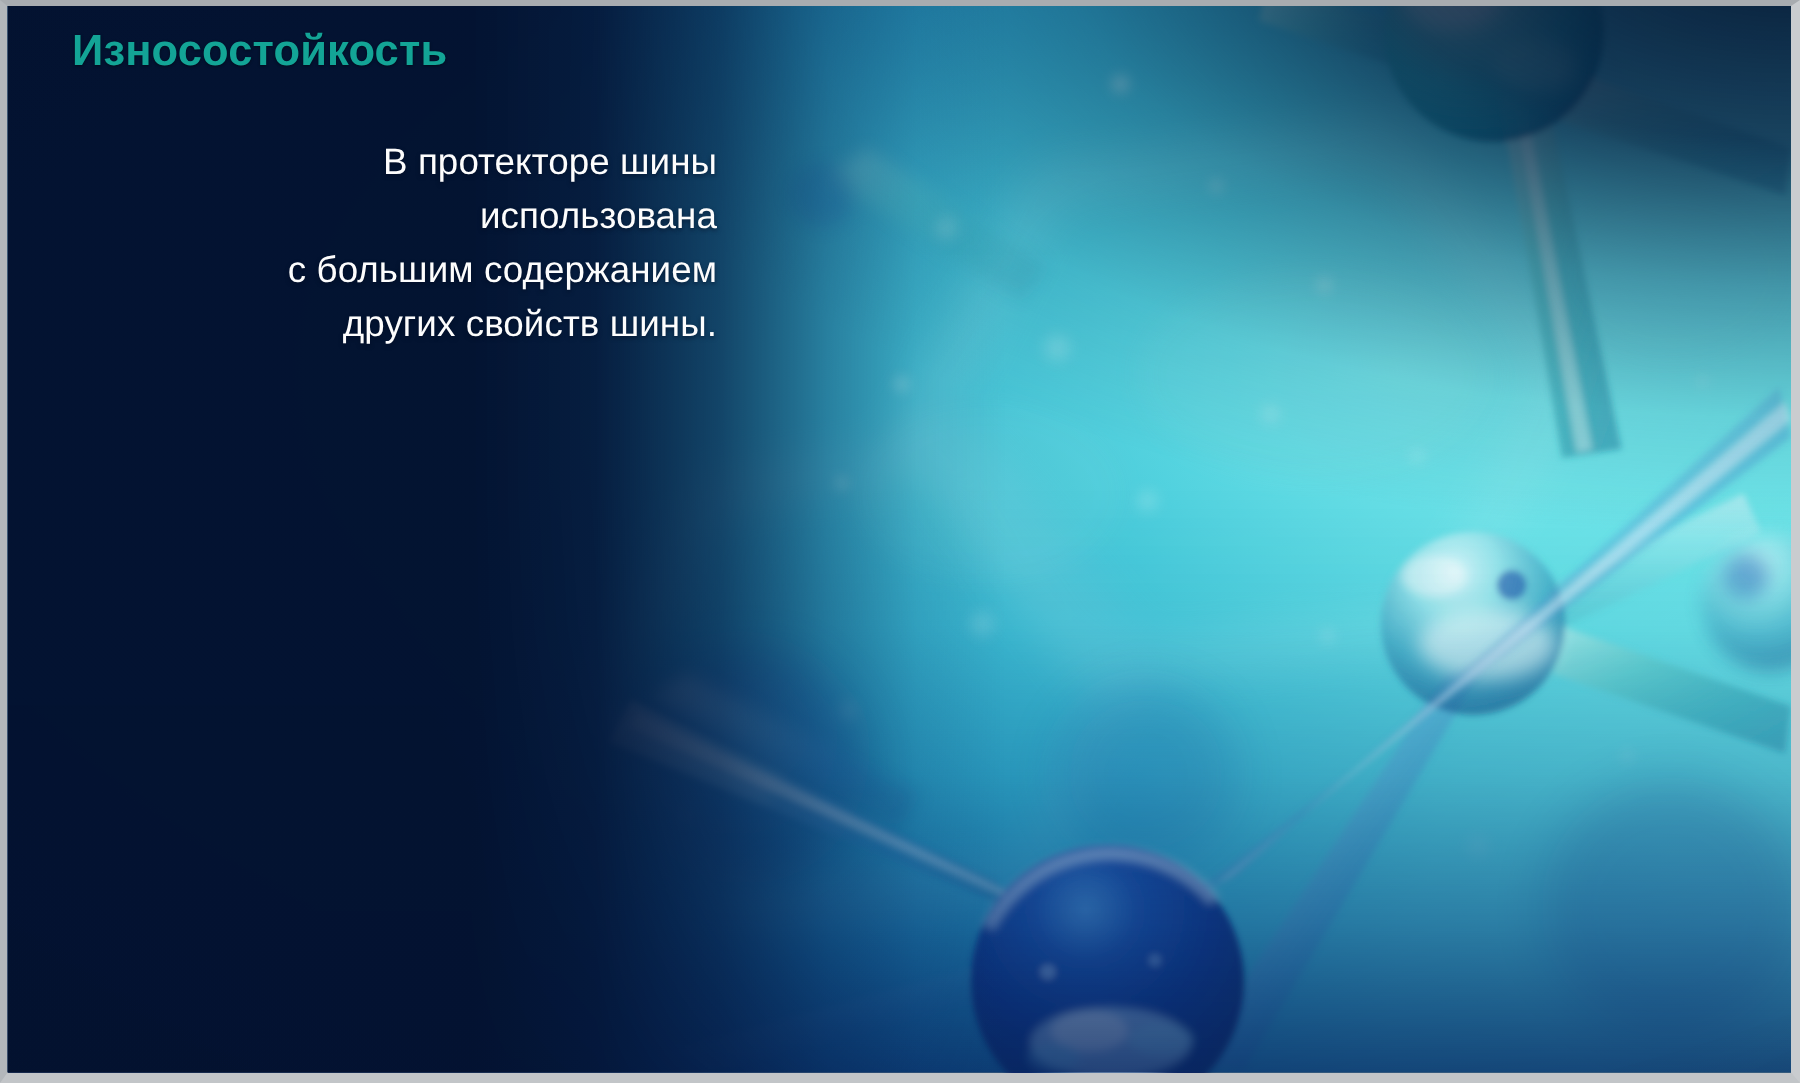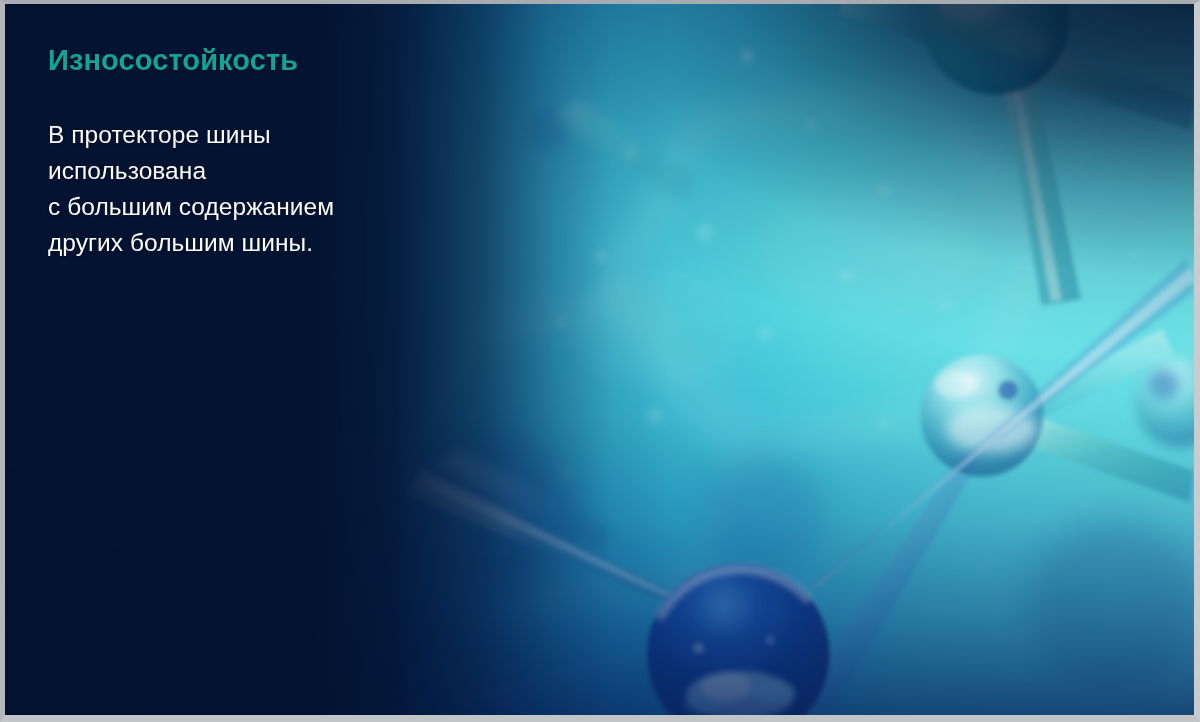--- a/index.html
+++ b/index.html
@@ -107,21 +107,21 @@
     background: radial-gradient(130% 110% at 62% 46%,
       rgba(0,0,0,0) 52%,
       rgba(2,14,38,0.18) 78%,
       rgba(2,12,34,0.36) 100%);
   }
 
   
   #text-block {
     position: absolute;
     left: 43px;
-    top: 40px;
+    top: 14px;
     width: 430px;
     z-index: 20;
   }
   #slide-title {
     margin: 0;
     font-size: 29px;
     font-weight: bold;
     letter-spacing: 0.1px;
     color: #13a496;
     line-height: 1.15;
@@ -129,20 +129,21 @@
   }
   #slide-body {
     margin: 0;
     padding-top: 40px;
     font-size: 24.5px;
     font-weight: normal;
     color: #fdfdfd;
     line-height: 36px;
     letter-spacing: 0.05px;
     text-shadow: 0 1px 3px rgba(0,10,30,0.55);
+    text-align: right;
   }
   #slide-body .line { display: block; white-space: nowrap; }
 </style>
 </head>
 <body>
 
 <div id="slide">
 
   <div class="bg-layer" id="bg-base"></div>
   <div class="bg-layer" id="bg-bokeh"></div>
@@ -311,17 +312,17 @@
   <div class="bg-layer" id="bg-left-wash"></div>
   <div class="bg-layer" id="bg-vignette"></div>
 
   <div id="text-block">
     <h1 id="slide-title">Износостойкость</h1>
 
     <p id="slide-body">
       <span class="line">В протекторе шины</span>
       <span class="line">использована</span>
       <span class="line">с большим содержанием</span>
-      <span class="line">других большим шины.</span>
+      <span class="line">других свойств шины.</span>
     </p>
   </div>
 
 </div>
 
 </body></html>

